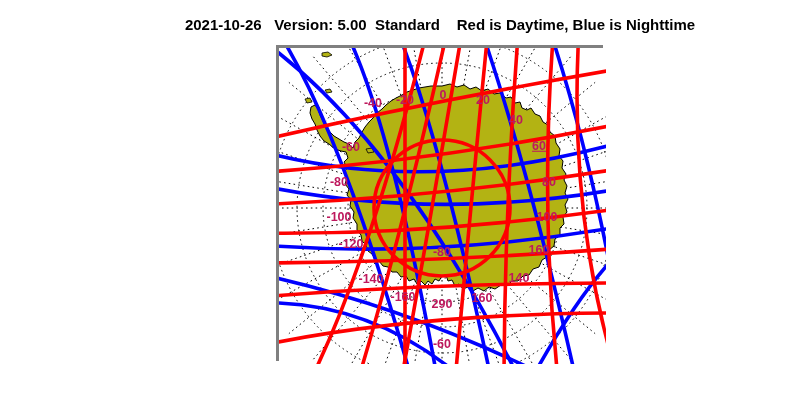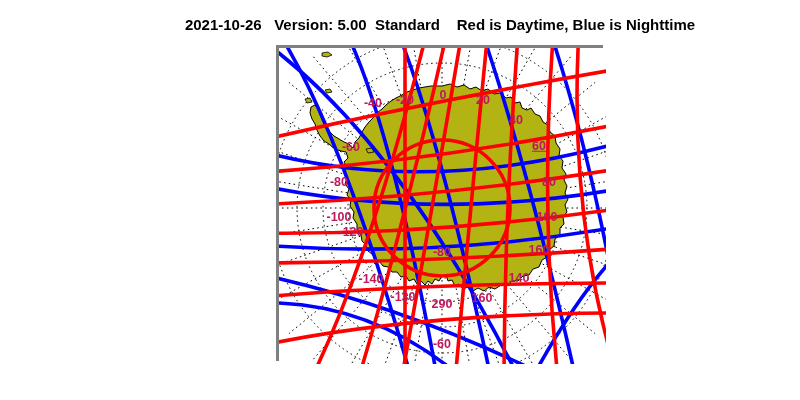--- a/index.html
+++ b/index.html
@@ -179,23 +179,23 @@
     <div class="gridlab" style="left:164px;top:47px;">0</div>
     <div class="gridlab" style="left:204px;top:52px;">20</div>
     <div class="gridlab" style="left:237px;top:72px;">40</div>
     <div class="gridlab" style="left:260px;top:98px;text-decoration:underline;">60</div>
     <div class="gridlab" style="left:270px;top:134px;">80</div>
     <div class="gridlab" style="left:268px;top:169px;text-align:center;">100</div>
     <div class="gridlab" style="left:260px;top:202px;">160</div>
     <div class="gridlab" style="left:240px;top:230px;">140</div>
     <div class="gridlab" style="left:203px;top:250px;">160</div>
     <div class="gridlab" style="left:163px;top:256px;">290</div>
-    <div class="gridlab" style="left:124px;top:249px;">-130</div>
+    <div class="gridlab" style="left:124px;top:249px;">-160</div>
     <div class="gridlab" style="left:92px;top:231px;">-140</div>
-    <div class="gridlab" style="left:72px;top:184px;">-120</div>
+    <div class="gridlab" style="left:72px;top:196px;">-120</div>
     <div class="gridlab" style="left:60px;top:169px;text-align:right;">-100</div>
     <div class="gridlab" style="left:60px;top:134px;">-80</div>
     <div class="gridlab" style="left:72px;top:99px;">-60</div>
     <div class="gridlab" style="left:94px;top:55px;">-40</div>
     <div class="gridlab" style="left:126px;top:52px;">-20</div>
     <div class="gridlab" style="left:163px;top:204px;">-80</div>
     <div class="gridlab" style="left:163px;top:296px;">-60</div>
   </div>
 
 </div>

